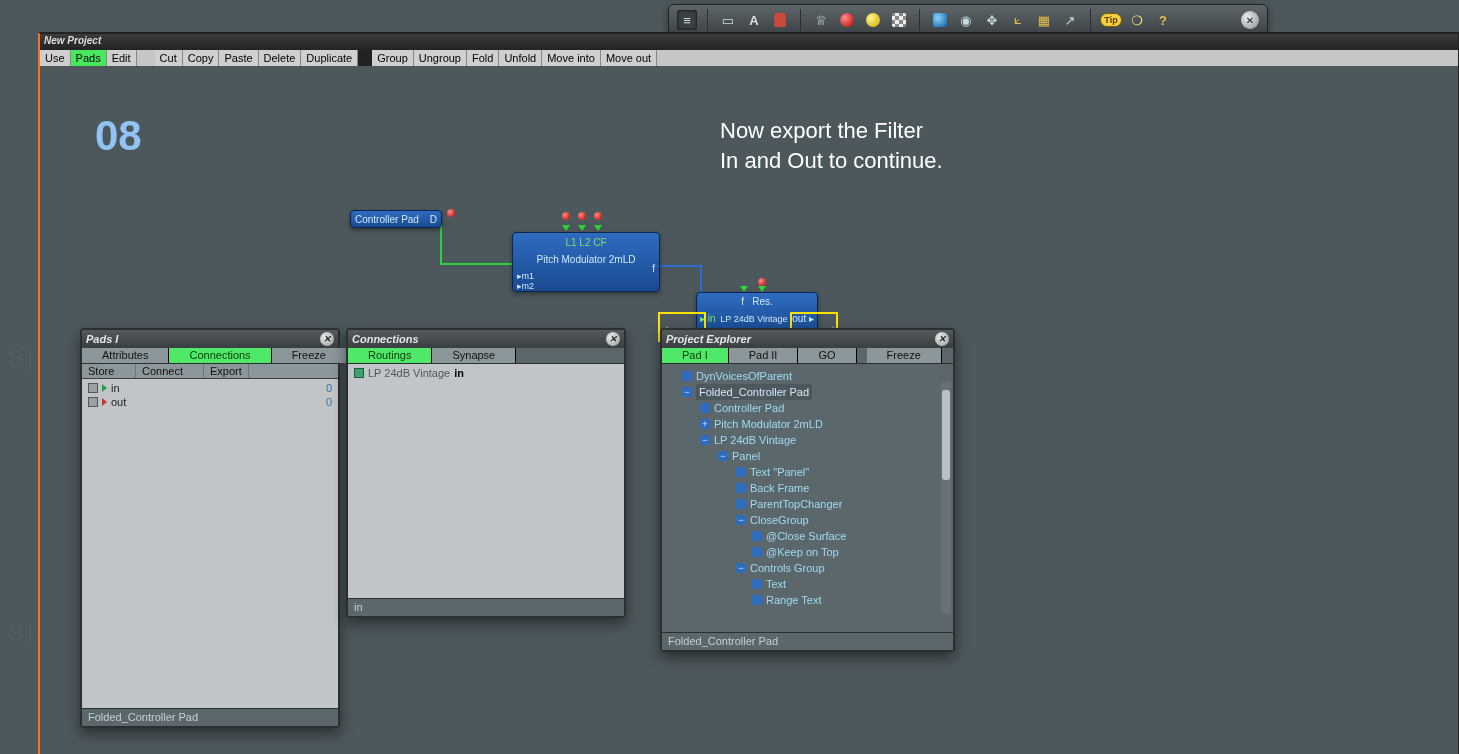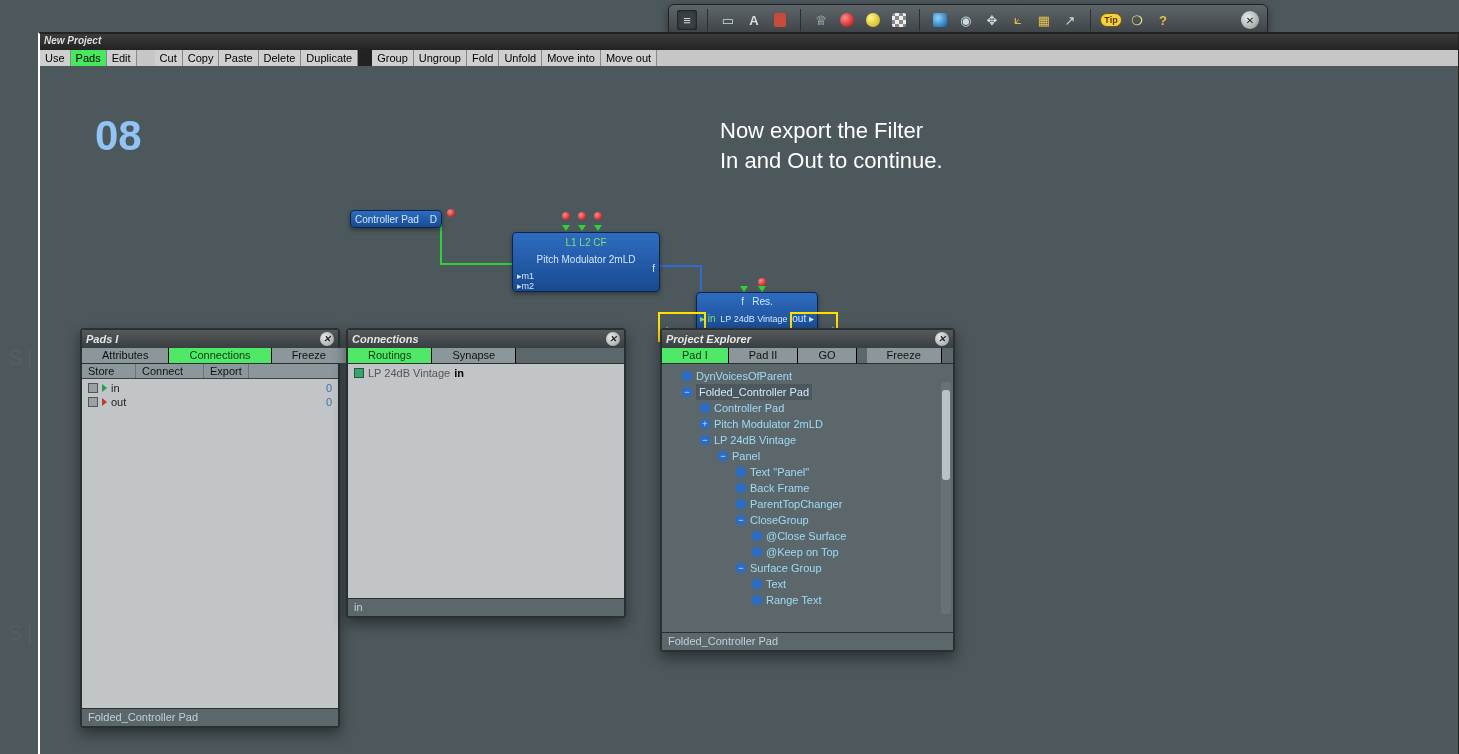--- a/index.html
+++ b/index.html
@@ -15,21 +15,21 @@
   .dot{width:14px;height:14px;border-radius:50%;}
   .d-red{background:radial-gradient(circle at 35% 35%,#ff8a8a,#b50000);}
   .d-blue{background:radial-gradient(circle at 35% 35%,#8bd5ff,#0a5aa0);}
   .d-yellow{background:radial-gradient(circle at 35% 35%,#fff68a,#c8a800);}
   .d-chk{background:repeating-conic-gradient(#eee 0 90deg,#888 0 180deg) 50%/8px 8px;}
   .tip-badge{background:#f5d142;color:#5a3a00;font-size:9px;font-weight:bold;padding:1px 3px;border-radius:7px;border:1px solid #7a5a00;}
   .close-round{width:18px;height:18px;border-radius:50%;background:radial-gradient(circle at 35% 35%,#e8eaea,#8c9192);display:flex;align-items:center;justify-content:center;font-size:10px;color:#222;}
 
   
   .project-window{ position:absolute; left:38px; top:32px; right:0; bottom:0;
-    border:1px solid #222; border-top:2px solid #222; border-left:2px solid #ffffff; border-bottom:none; background:#4d585c; }
+    border:1px solid #222; border-top:2px solid #222; border-left:2px solid #f97316; border-bottom:none; background:#4d585c; }
   .project-title{height:16px;background:linear-gradient(#3c3c3c,#222);color:#ddd;font-size:10px;font-style:italic;font-weight:bold;padding:1px 4px;}
   .menu-bar{height:16px;display:flex;align-items:stretch;background:#c6c6c6;}
   .menu-bar span{padding:1px 5px;font-size:11px;border-right:1px solid #888;color:#000;background:#cfcfcf;cursor:pointer;display:flex;align-items:center;}
   .menu-bar .mb-active{background:#47e85e;}
   .menu-bar .mb-gap{background:transparent;border:none;width:18px;padding:0;}
   .menu-bar .mb-dark{background:#222;border:none;width:14px;}
 
   
   .step-num{position:absolute;left:55px;top:78px;color:#91c4f5;font-size:42px;font-weight:bold;font-family:Arial;}
   .instruction{position:absolute;left:680px;top:82px;color:#fff;font-size:22px;line-height:30px;}
@@ -316,21 +316,21 @@
       <div class="tree-row ind5">
           <span class="tb"></span>
           <span>@Close Surface</span>
         </div>
       <div class="tree-row ind5">
           <span class="tb"></span>
           <span>@Keep on Top</span>
         </div>
       <div class="tree-row ind4">
           <span class="tb">−</span>
-          <span>Surface Group</span>
+          <span>Controls Group</span>
         </div>
       <div class="tree-row ind5">
           <span class="tb"></span>
           <span>Text</span>
         </div>
       <div class="tree-row ind5">
           <span class="tb"></span>
           <span>Range Text</span>
         </div>
     </div>

